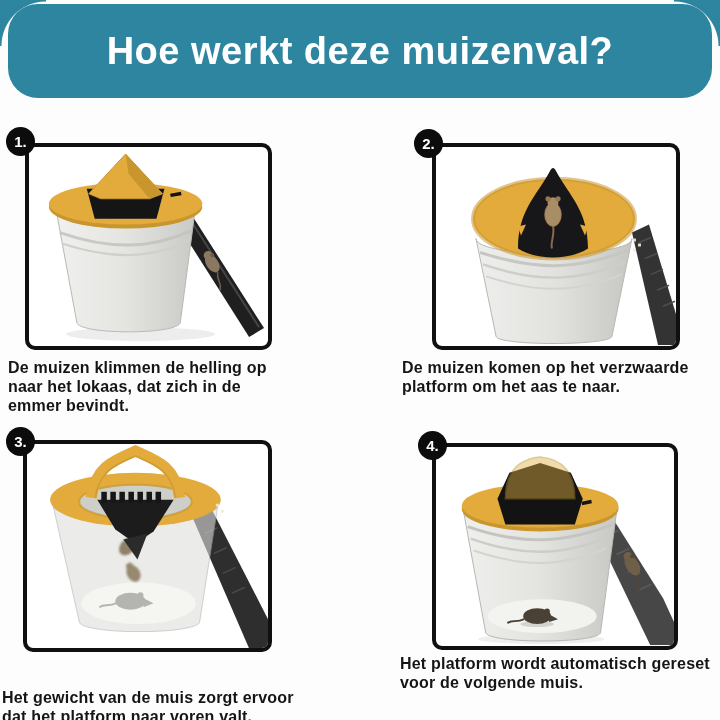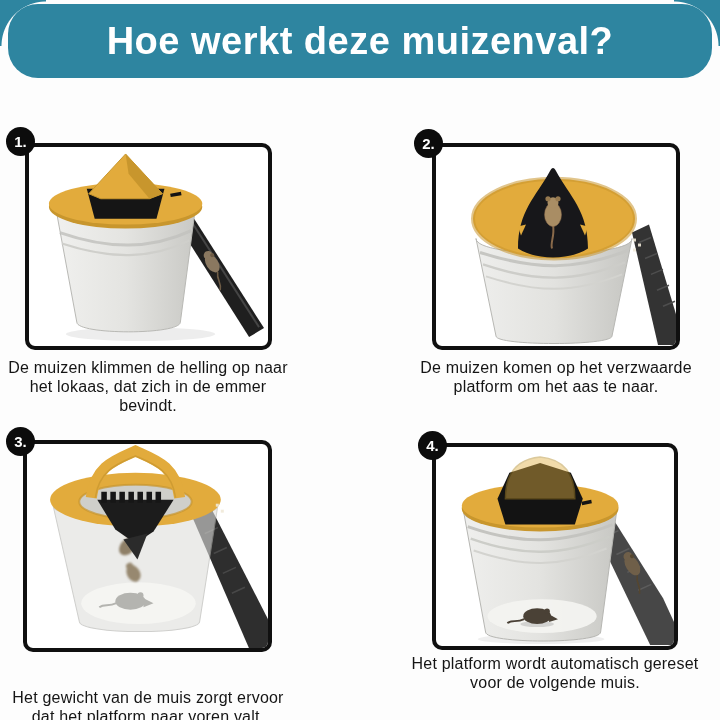--- a/index.html
+++ b/index.html
@@ -10,43 +10,43 @@
     position:relative;
     overflow:hidden;
   }
   .stage{position:absolute;inset:0;width:720px;height:720px;}
 
   
   .corner{position:absolute;top:0;width:46px;height:46px;}
   .corner-tl{left:0;background:radial-gradient(circle 46px at 46px 46px, rgba(0,0,0,0) 44px, #2e85a0 45px);}
   .corner-tr{right:0;background:radial-gradient(circle 46px at 0px 46px, rgba(0,0,0,0) 44px, #2e85a0 45px);}
   .banner{
-    position:absolute;left:8px;top:4px;width:704px;height:74px;
+    position:absolute;left:8px;top:4px;width:704px;height:94px;
     background:#2e85a0;border-radius:30px;
     display:flex;align-items:center;justify-content:center;
   }
   .banner h1{
     margin:0;color:#ffffff;font-size:38px;font-weight:700;letter-spacing:.5px;
   }
 
   
   .badge{
     position:absolute;width:29px;height:29px;border-radius:50%;
     background:#0c0c0c;color:#fff;z-index:4;
     display:flex;align-items:center;justify-content:center;
     font-size:15px;font-weight:700;
   }
   .frame{
     position:absolute;background:#ffffff;border:4px solid #101010;border-radius:10px;
     overflow:hidden;z-index:2;
   }
   .frame svg{position:absolute;inset:0;width:100%;height:100%;}
   .caption{
-    position:absolute;text-align:center;color:#151515;
-    font-size:16px;font-weight:400;line-height:1.2;letter-spacing:.2px;
+    position:absolute;text-align:left;color:#151515;
+    font-size:16px;font-weight:700;line-height:1.2;letter-spacing:.2px;
   }
 
   
   .badge-1{left:6px;top:127px;}   .frame-1{left:25px;top:143px;width:239px;height:199px;}
   .caption-1{left:8px;top:358px;width:280px;}
   .badge-2{left:414px;top:129px;} .frame-2{left:432px;top:143px;width:240px;height:199px;}
   .caption-2{left:402px;top:358px;width:308px;}
   .badge-3{left:6px;top:427px;}   .frame-3{left:23px;top:440px;width:241px;height:204px;}
   .caption-3{left:2px;top:688px;width:292px;}
   .badge-4{left:418px;top:431px;} .frame-4{left:432px;top:443px;width:238px;height:199px;}

